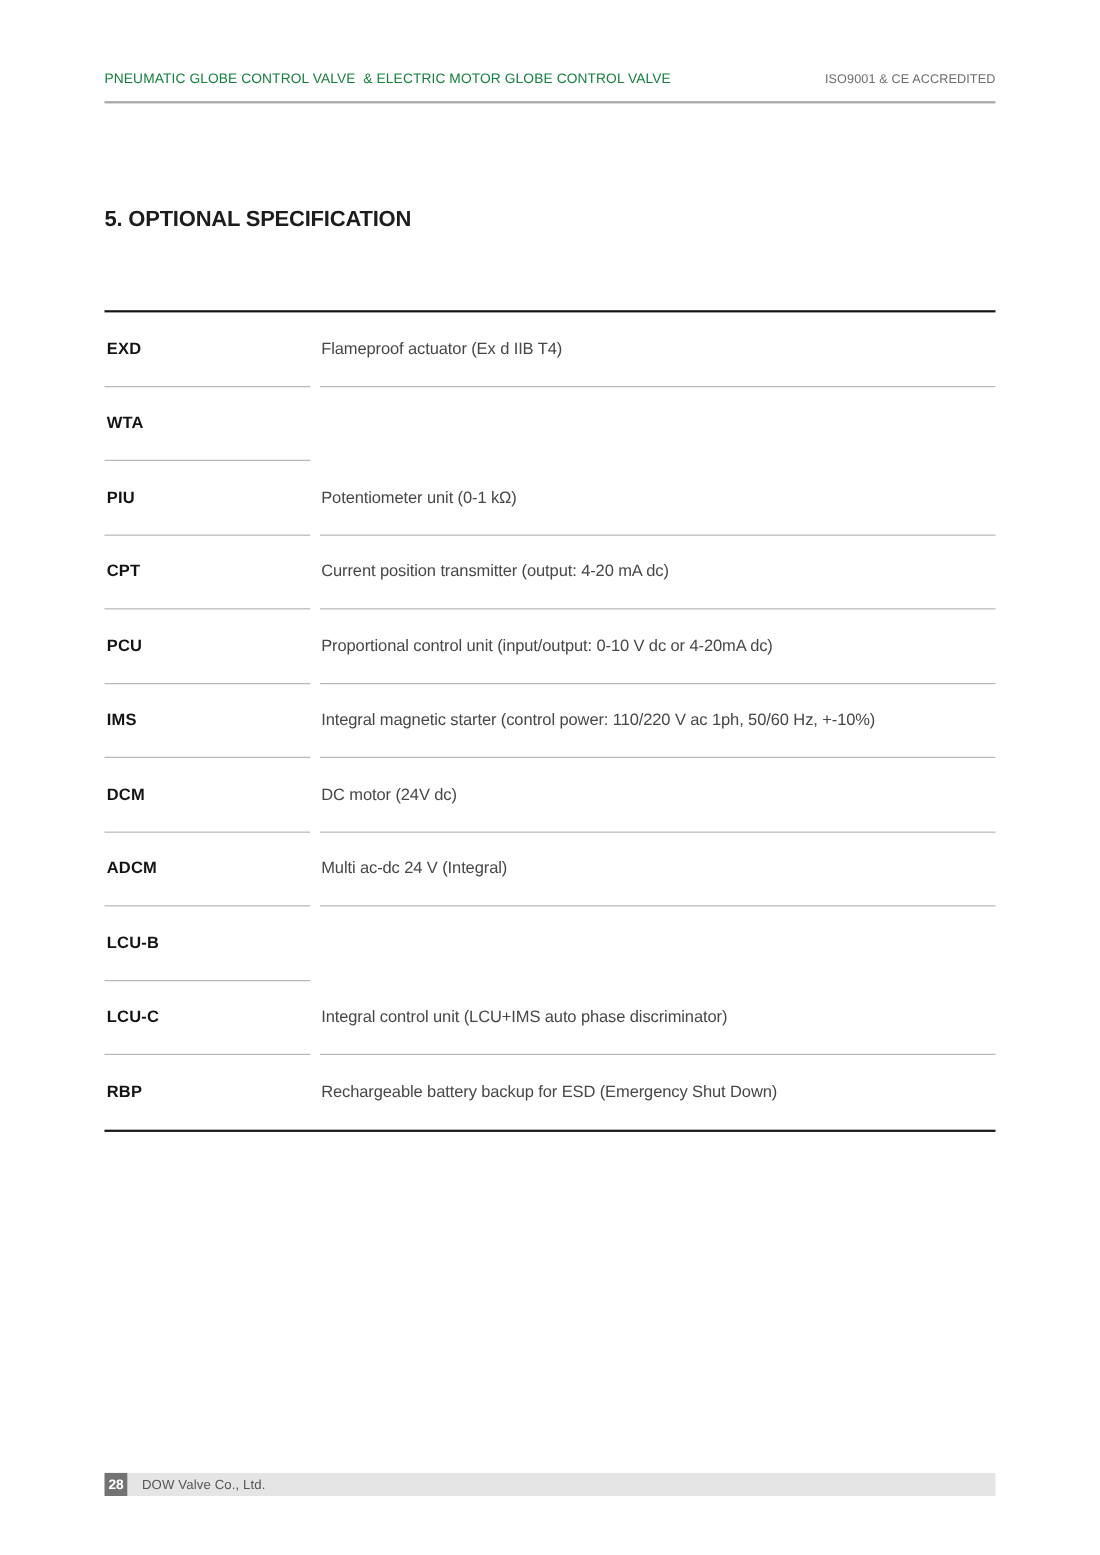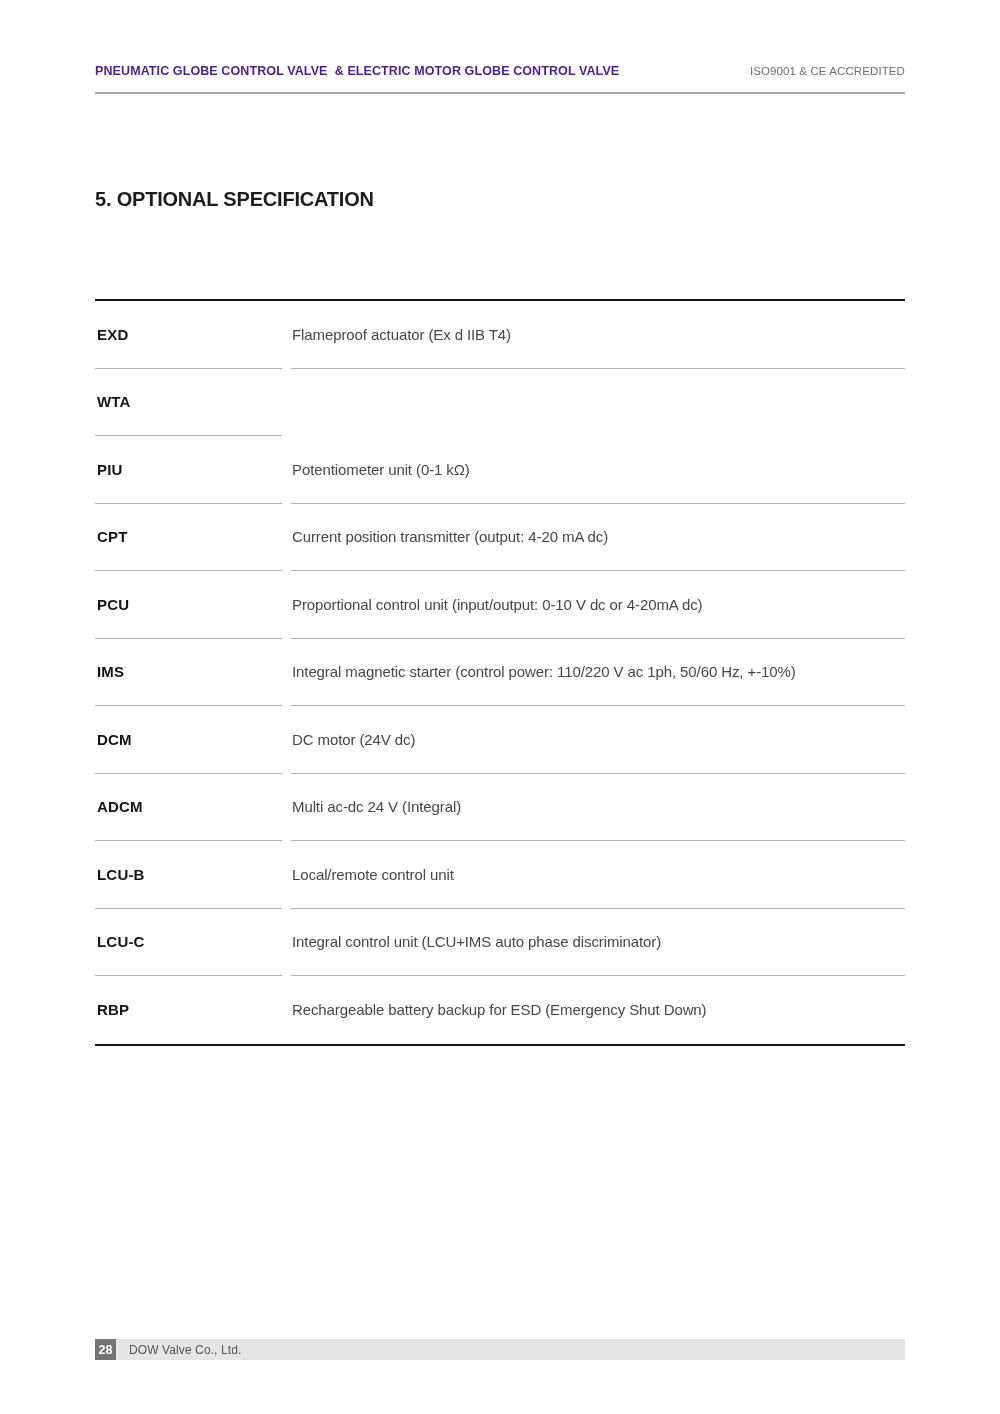--- a/index.html
+++ b/index.html
@@ -22,23 +22,23 @@
     position: absolute;
     top: 64px;
     left: 95px;
     width: 810px;
     display: flex;
     justify-content: space-between;
     align-items: baseline;
   }
   .header-title {
     font-size: 12.5px;
-    font-weight: bold;
+    font-weight: normal;
     letter-spacing: 0.1px;
-    color: #4c1d95;
+    color: #15803d;
     white-space: pre;
   }
   .header-accreditation {
     font-size: 11.5px;
     color: #6e6e6e;
     letter-spacing: 0.1px;
     white-space: pre;
   }
   .header-rule {
     position: absolute;
@@ -56,21 +56,21 @@
     left: 95px;
     font-size: 20px;
     font-weight: bold;
     color: #1c1c1c;
     letter-spacing: -0.2px;
   }
 
   
   .spec-table {
     position: absolute;
-    top: 299px;
+    top: 282px;
     left: 95px;
     width: 810px;
     border-top: 2px solid #161616;
     border-bottom: 2px solid #161616;
   }
   .spec-row {
     display: flex;
     height: 67.5px;
   }
   .cell {
@@ -180,21 +180,20 @@
       <div class="cell cell-desc">DC motor (24V dc)</div>
     </div>
 
     <div class="spec-row">
       <div class="cell cell-code">ADCM</div>
       <div class="cell cell-desc">Multi ac-dc 24 V (Integral)</div>
     </div>
 
     <div class="spec-row">
       <div class="cell cell-code">LCU-B</div>
-      <div class="cell cell-desc">Local/remote control unit</div>
     </div>
 
     <div class="spec-row">
       <div class="cell cell-code">LCU-C</div>
       <div class="cell cell-desc">Integral control unit (LCU+IMS auto phase discriminator)</div>
     </div>
 
     <div class="spec-row">
       <div class="cell cell-code">RBP</div>
       <div class="cell cell-desc">Rechargeable battery backup for ESD (Emergency Shut Down)</div>

